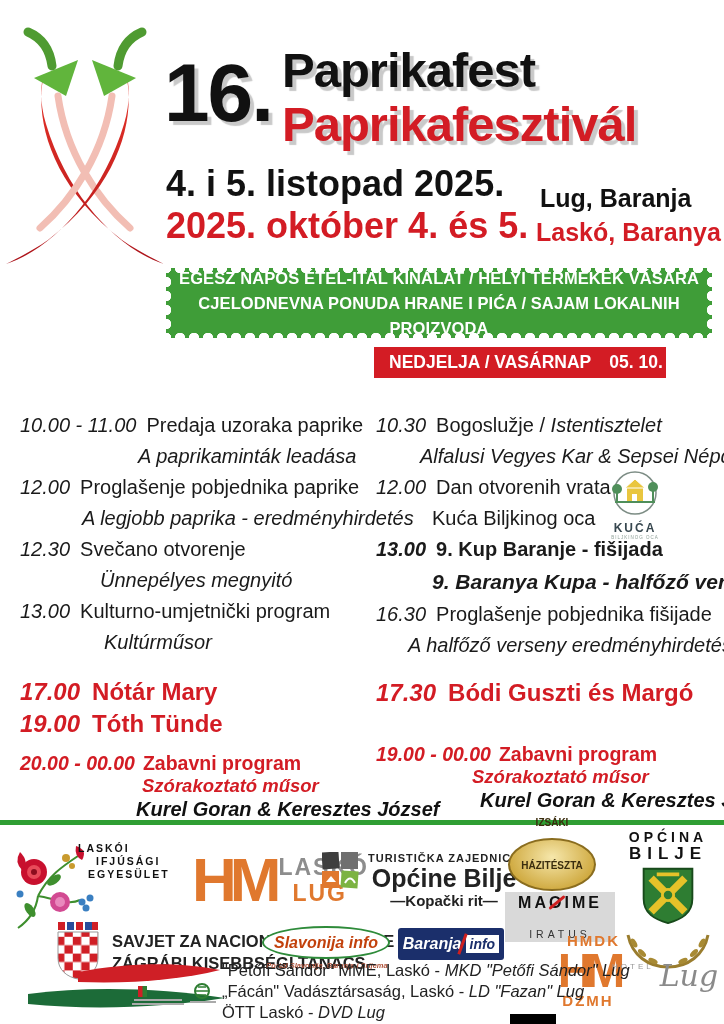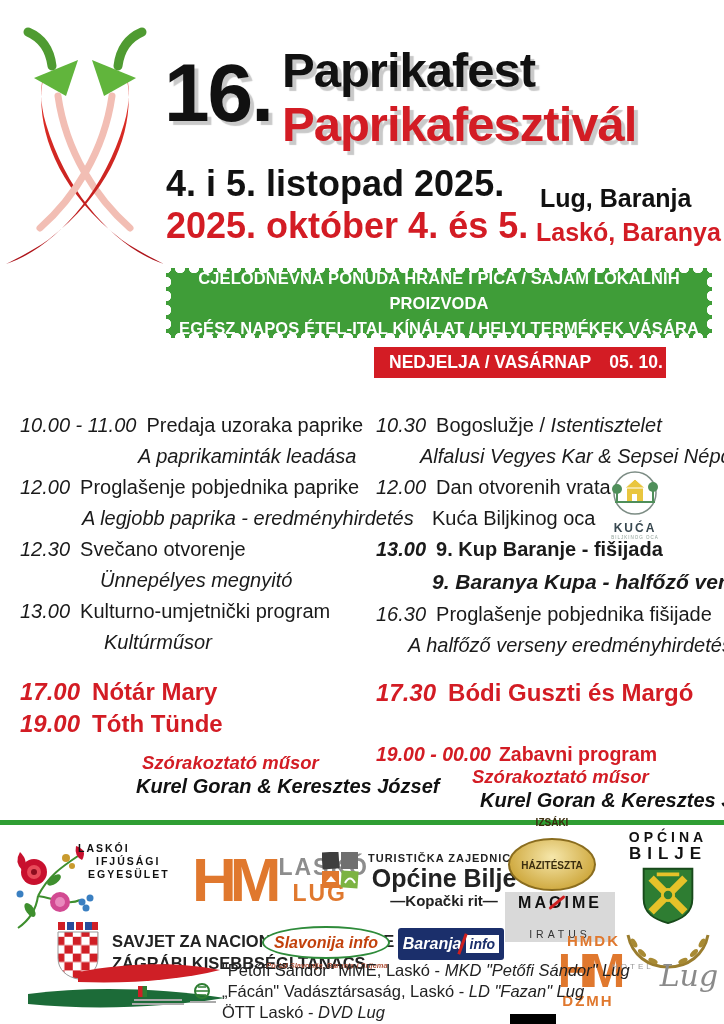--- a/index.html
+++ b/index.html
@@ -165,22 +165,22 @@
   <div class="abs date-hu">2025. október 4. és 5.</div>
   <div class="abs place-hr">Lug, Baranja</div>
   <div class="abs place-hu">Laskó, Baranya</div>
 
   <div class="abs stamp">
     <div class="sc-h sc-t"></div>
     <div class="sc-h sc-b"></div>
     <div class="sc-v sc-l"></div>
     <div class="sc-v sc-r"></div>
     <div class="txt">
+      <div>EGÉSZ NAPOS ÉTEL-ITAL KÍNÁLAT / HELYI TERMÉKEK VÁSÁRA</div>
       <div>CJELODNEVNA PONUDA HRANE I PIĆA / SAJAM LOKALNIH PROIZVODA</div>
-      <div>EGÉSZ NAPOS ÉTEL-ITAL KÍNÁLAT / HELYI TERMÉKEK VÁSÁRA</div>
     </div>
   </div>
 
   <div class="abs daybar daybar-right">
     <span>NEDJELJA / VASÁRNAP</span>
     <span>05. 10. 2025.</span>
   </div>
 
   <div class="abs sched sched-left">
     <div class="ln">
@@ -200,20 +200,23 @@
     </div>
     <div class="ln it" style="padding-left:84px;">Kultúrműsor</div>
     <div class="gap18"></div>
     <div class="perf">
       <span class="time">17.00</span><span>Nótár Mary</span>
     </div>
     <div class="perf">
       <span class="time">19.00</span><span>Tóth Tünde</span>
     </div>
     <div class="gap12"></div>
+    <div class="prog1">
+      <span class="time">20.00 - 00.00</span><span>Zabavni program</span>
+    </div>
     <div class="prog2" style="padding-left:122px;">Szórakoztató műsor</div>
     <div class="prog3" style="padding-left:116px;">Kurel Goran &amp; Keresztes József</div>
   </div>
 
   <div class="abs sched sched-right">
     <div class="ln">
       <span class="time">10.30</span><span>Bogoslužje / </span><span class="it">Istentisztelet</span>
     </div>
     <div class="ln it" style="padding-left:44px;">Alfalusi Vegyes Kar &amp; Sepsei Népdalkör</div>
     <div class="ln">

